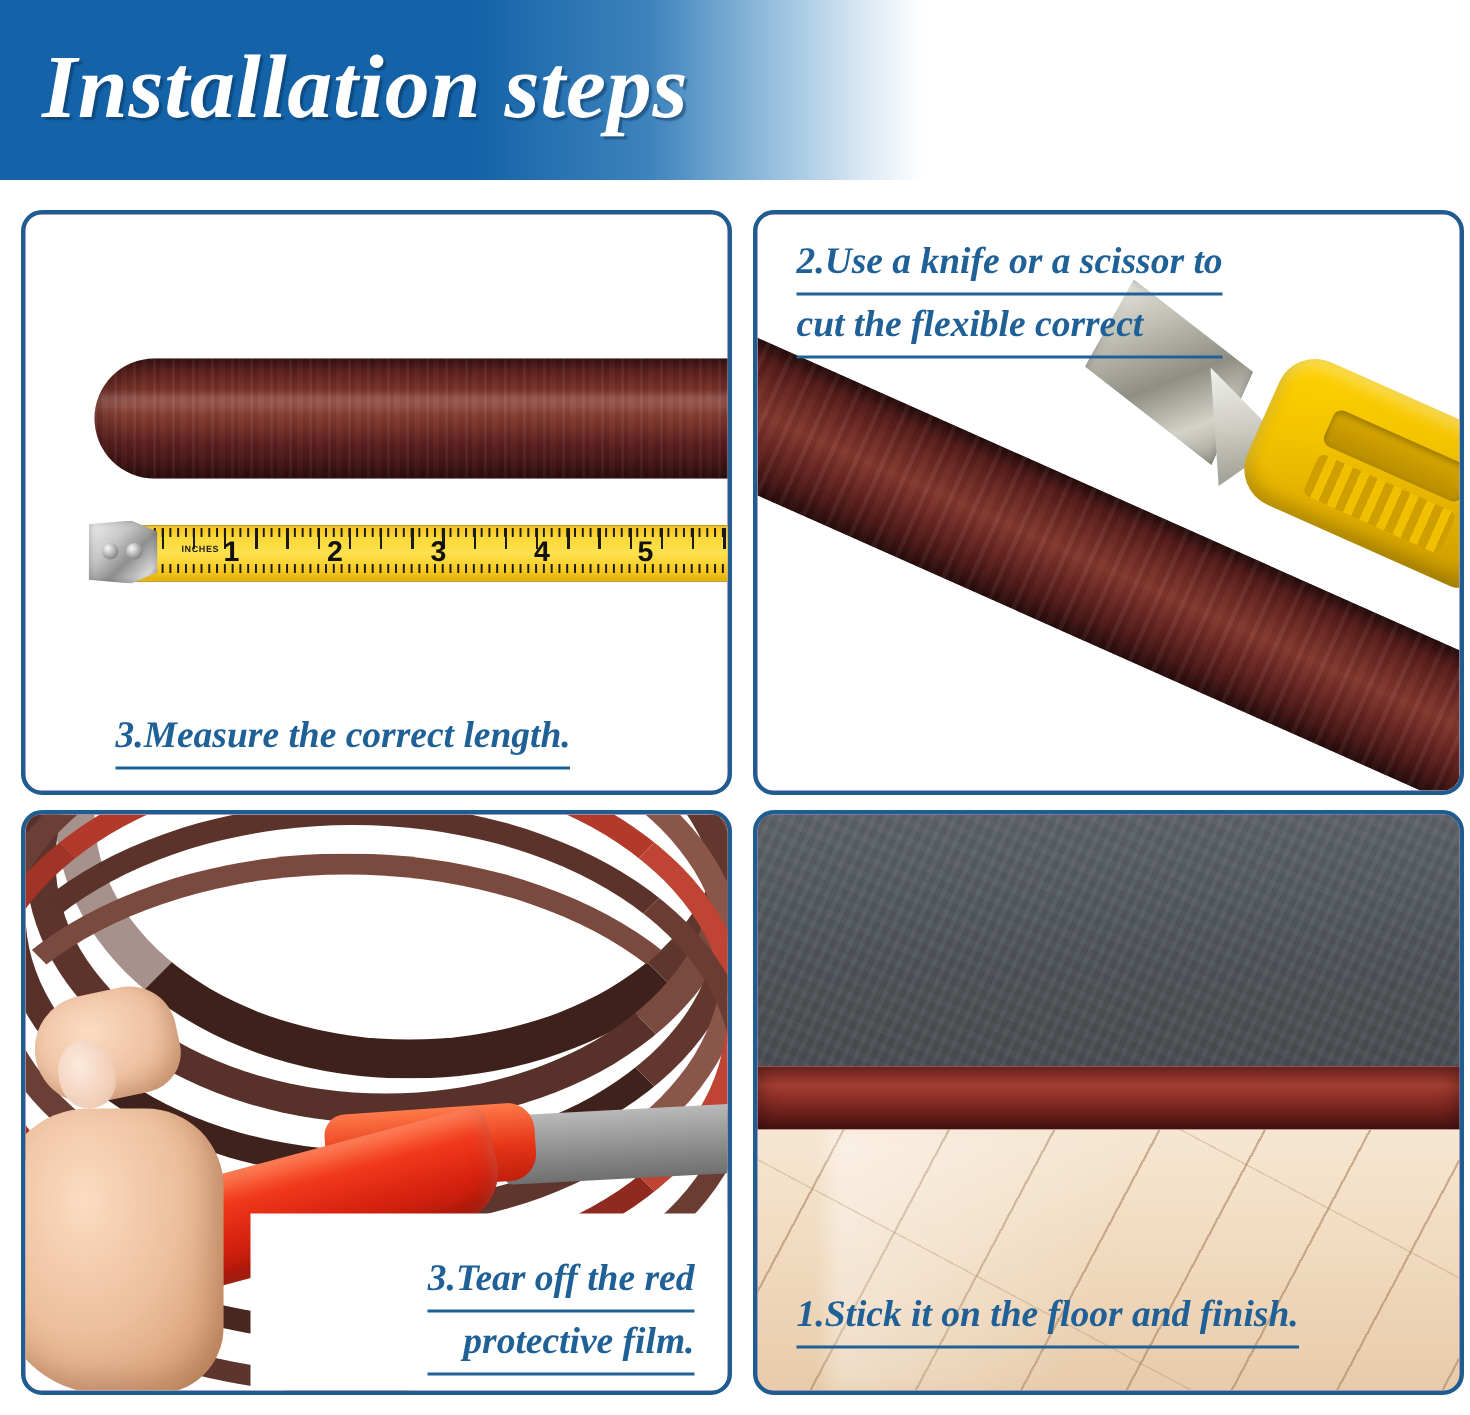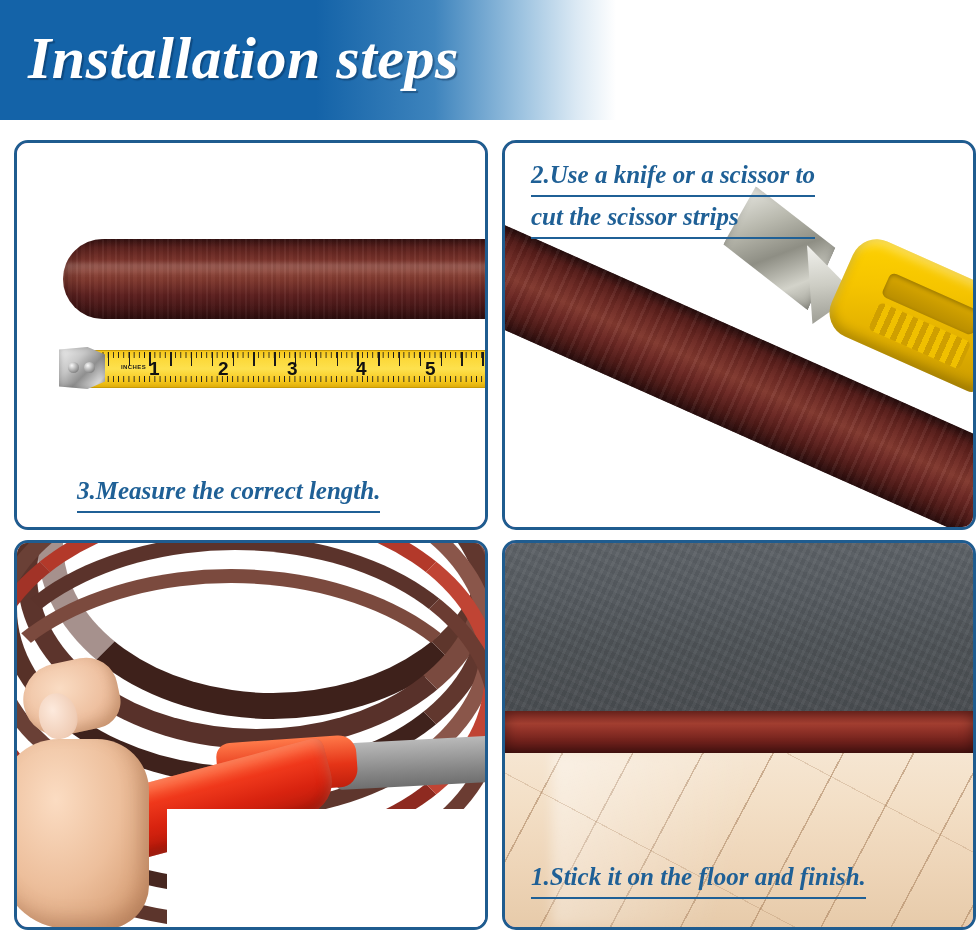--- a/index.html
+++ b/index.html
@@ -322,21 +322,21 @@
         <div class="strip2"></div>
         <div class="blade"></div>
         <div class="blade-tip"></div>
         <div class="handle">
           <div class="handle-slot"></div>
           <div class="handle-grip"></div>
         </div>
       </div>
       <div class="caption cap2">
         <span class="ln">2.Use a knife or a scissor to</span>
-        <span class="ln">cut the scissor strips</span>
+        <span class="ln">cut the flexible correct</span>
       </div>
     </div>
 
     <div class="panel">
       <div class="p3-stage">
         <div class="coil">
           <div class="coil-ring" style="left:60px;top:-150px;width:420px;height:300px;border-width:26px;border-color:#4b2a22 #5e362c #3e211b #56302787;"></div>
           <div class="coil-ring" style="left:40px;top:-118px;width:440px;height:310px;border-width:20px;border-color:#6a4038 #7a4a3f #58312a #5c342c;"></div>
           <div class="coil-ring" style="left:22px;top:-84px;width:462px;height:316px;border-width:18px;border-color:#4e2d26 #61372e #3f221c #573128;"></div>
           <div class="coil-ring" style="left:8px;top:-52px;width:480px;height:322px;border-width:16px;border-color:#7d4c40 #8a564a #5e362d #6a4036;"></div>
@@ -345,20 +345,24 @@
           <div class="coil-ring" style="left:-20px;top:52px;width:520px;height:332px;border-width:14px;border-color:#7b4a3e #8b554700 #5c352c #00000000;"></div>
         </div>
         <div class="graytape"></div>
         <div class="redfilm2"></div>
         <div class="redfilm"></div>
         <div class="hand"></div>
         <div class="thumb"></div>
         <div class="nail"></div>
         <div class="p3-white"></div>
       </div>
+      <div class="caption cap3">
+        <span class="ln">3.Tear off the red</span>
+        <span class="ln">protective film.</span>
+      </div>
     </div>
 
     <div class="panel">
       <div class="p4-stage">
         <div class="wall"></div>
         <div class="trim4"></div>
         <div class="floor">
           <div class="floor-sheen"></div>
         </div>
       </div>

